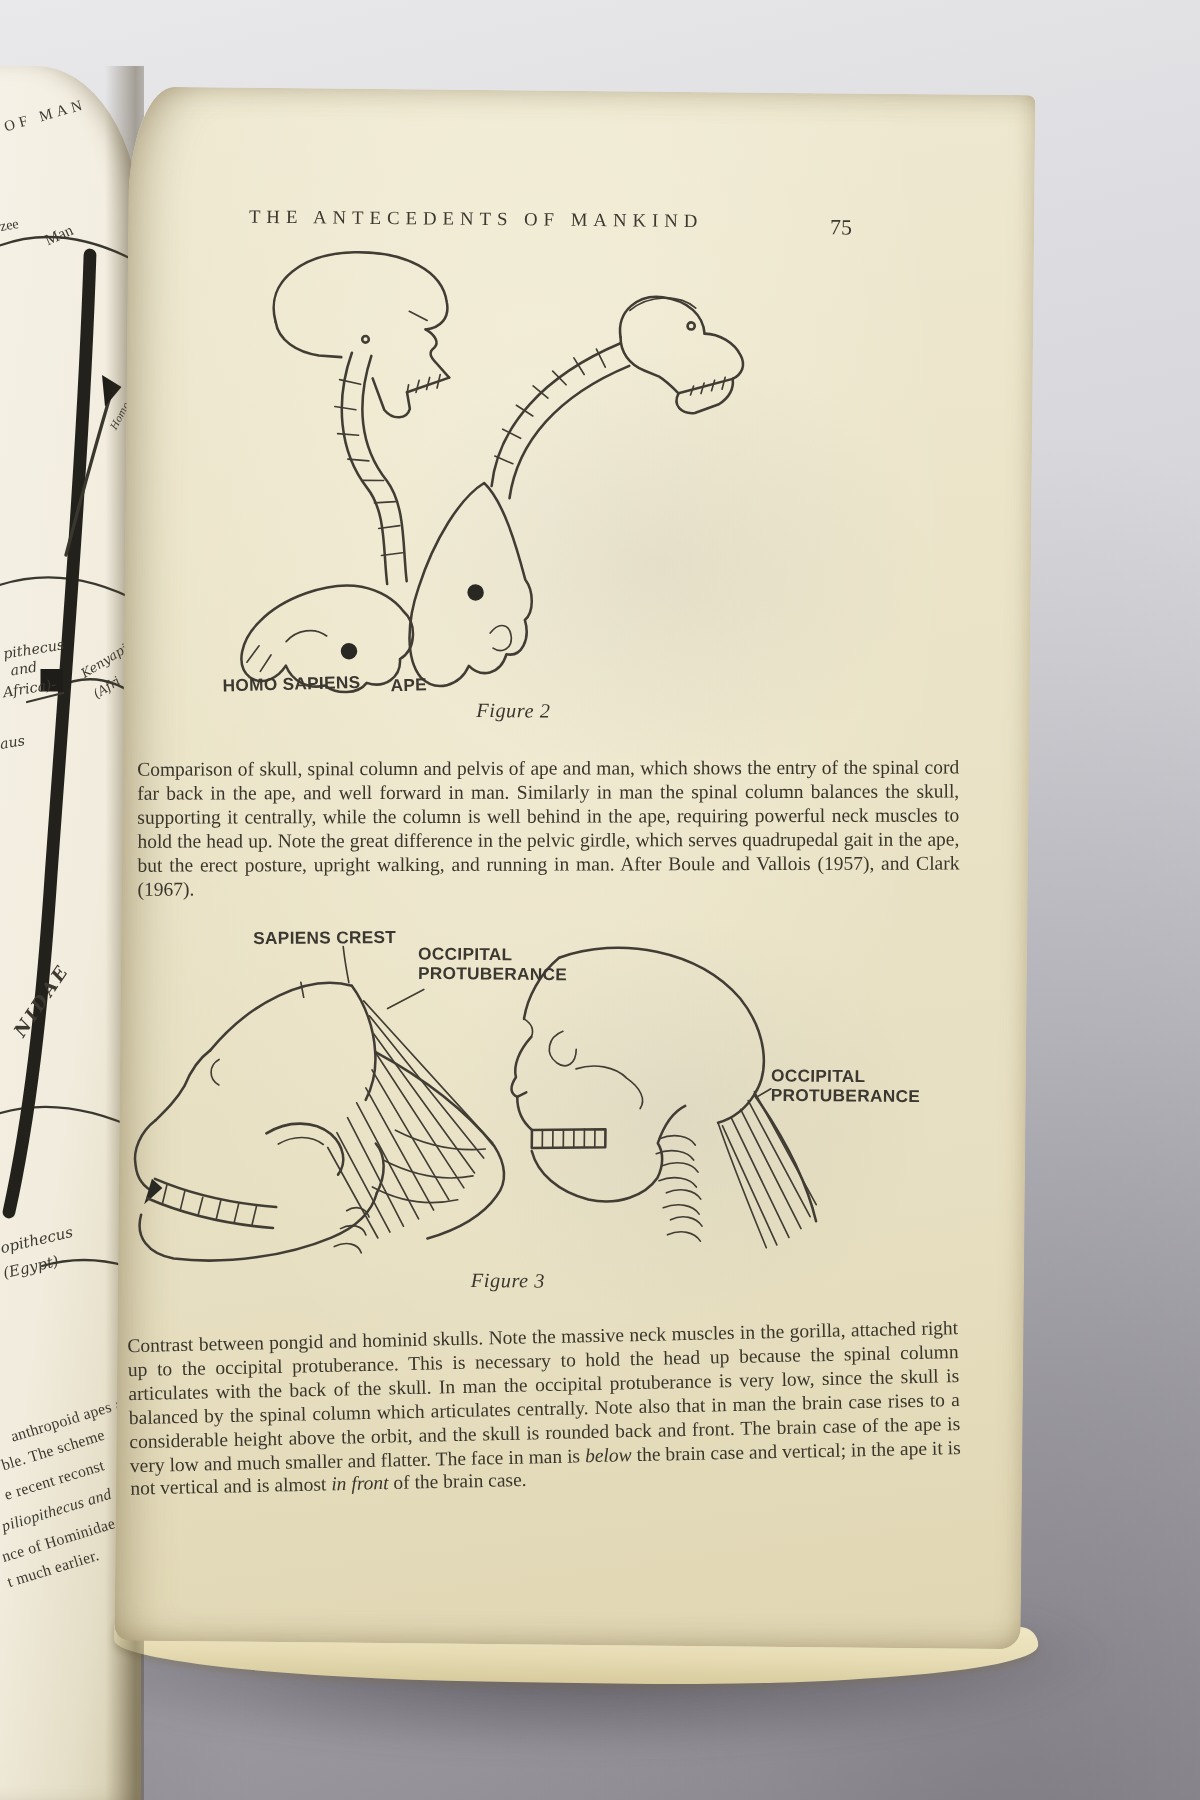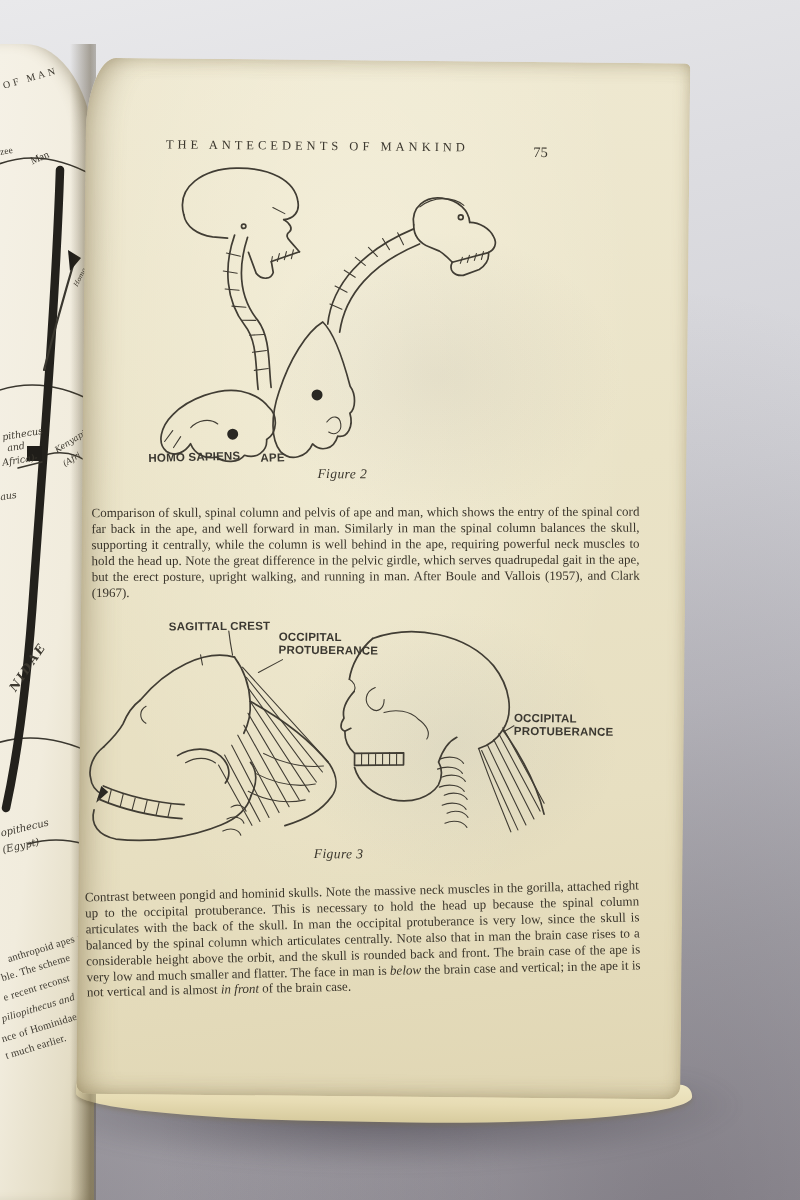--- a/index.html
+++ b/index.html
@@ -60,21 +60,21 @@
   .bleed{position:absolute;border-radius:50%;}
   #bleed1{left:170px;top:170px;width:370px;height:290px;
     background:radial-gradient(closest-side, rgba(128,124,116,.10), rgba(128,124,116,0));}
   #bleed2{left:210px;top:550px;width:330px;height:270px;
     background:radial-gradient(closest-side, rgba(130,140,150,.10), rgba(130,140,150,0));}
 
   .running-title{
     left:12px;top:79px;width:440px;text-align:center;
     font-size:12.5px;letter-spacing:4px;color:#3c382f;white-space:nowrap;
   }
-  .page-num{left:448px;top:82px;font-size:14.5px;color:#3c382f;text-align:right;}
+  .page-num{left:468px;top:82px;font-size:14.5px;color:#3c382f;text-align:right;}
 
   .fig-label{
     font-family:"Liberation Sans",sans-serif;font-weight:bold;
     font-size:11.5px;letter-spacing:.2px;color:#3b3831;white-space:nowrap;line-height:13px;
   }
   .fig-caption{
     left:0;top:0;width:520px;text-align:center;font-style:italic;
     font-size:13.5px;color:#3a362d;letter-spacing:.4px;
   }
   .body-text{
@@ -229,21 +229,21 @@
     <g>
       <path class="thin" d="M358,142 C368,138 378,140 382,146 M356,152 C366,148 377,150 381,156 M360,160 C370,156 380,158 384,164 M358,170 C368,166 379,168 383,174 M363,178 C372,174 382,176 386,182 M361,188 C371,184 381,186 385,192 M366,196 C374,192 383,194 387,200 M364,206 C373,202 382,204 386,210"></path>
     </g>
     <g>
       <path class="thin" d="M400,133 L437,212 M406,128 L445,207 M412,122 L453,201 M417,116 L459,193 M421,110 L463,185"></path>
       <path d="M421,112 C441,140 456,168 463,196"></path>
       <path class="thin" d="M397,131 C408,162 420,190 430,214"></path>
     </g>
     <path class="thin" d="M432,108 L422,114"></path>
   </svg>
-  <span class="abs fig-label" style="left:88px;top:561px;transform:rotate(-1deg);">SAGITTAL CREST</span>
+  <span class="abs fig-label" style="left:88px;top:561px;transform:rotate(-1deg);">SAPIENS CREST</span>
   <span class="abs fig-label" style="left:198px;top:571px;">
       <span style="display:block">OCCIPITAL</span>
       <span style="display:block">PROTUBERANCE</span>
     </span>
   <span class="abs fig-label" style="left:434px;top:650px;">
       <span style="display:block">OCCIPITAL</span>
       <span style="display:block">PROTUBERANCE</span>
     </span>
   <div class="abs fig-caption" style="top:786px;">Figure 3</div>
 

